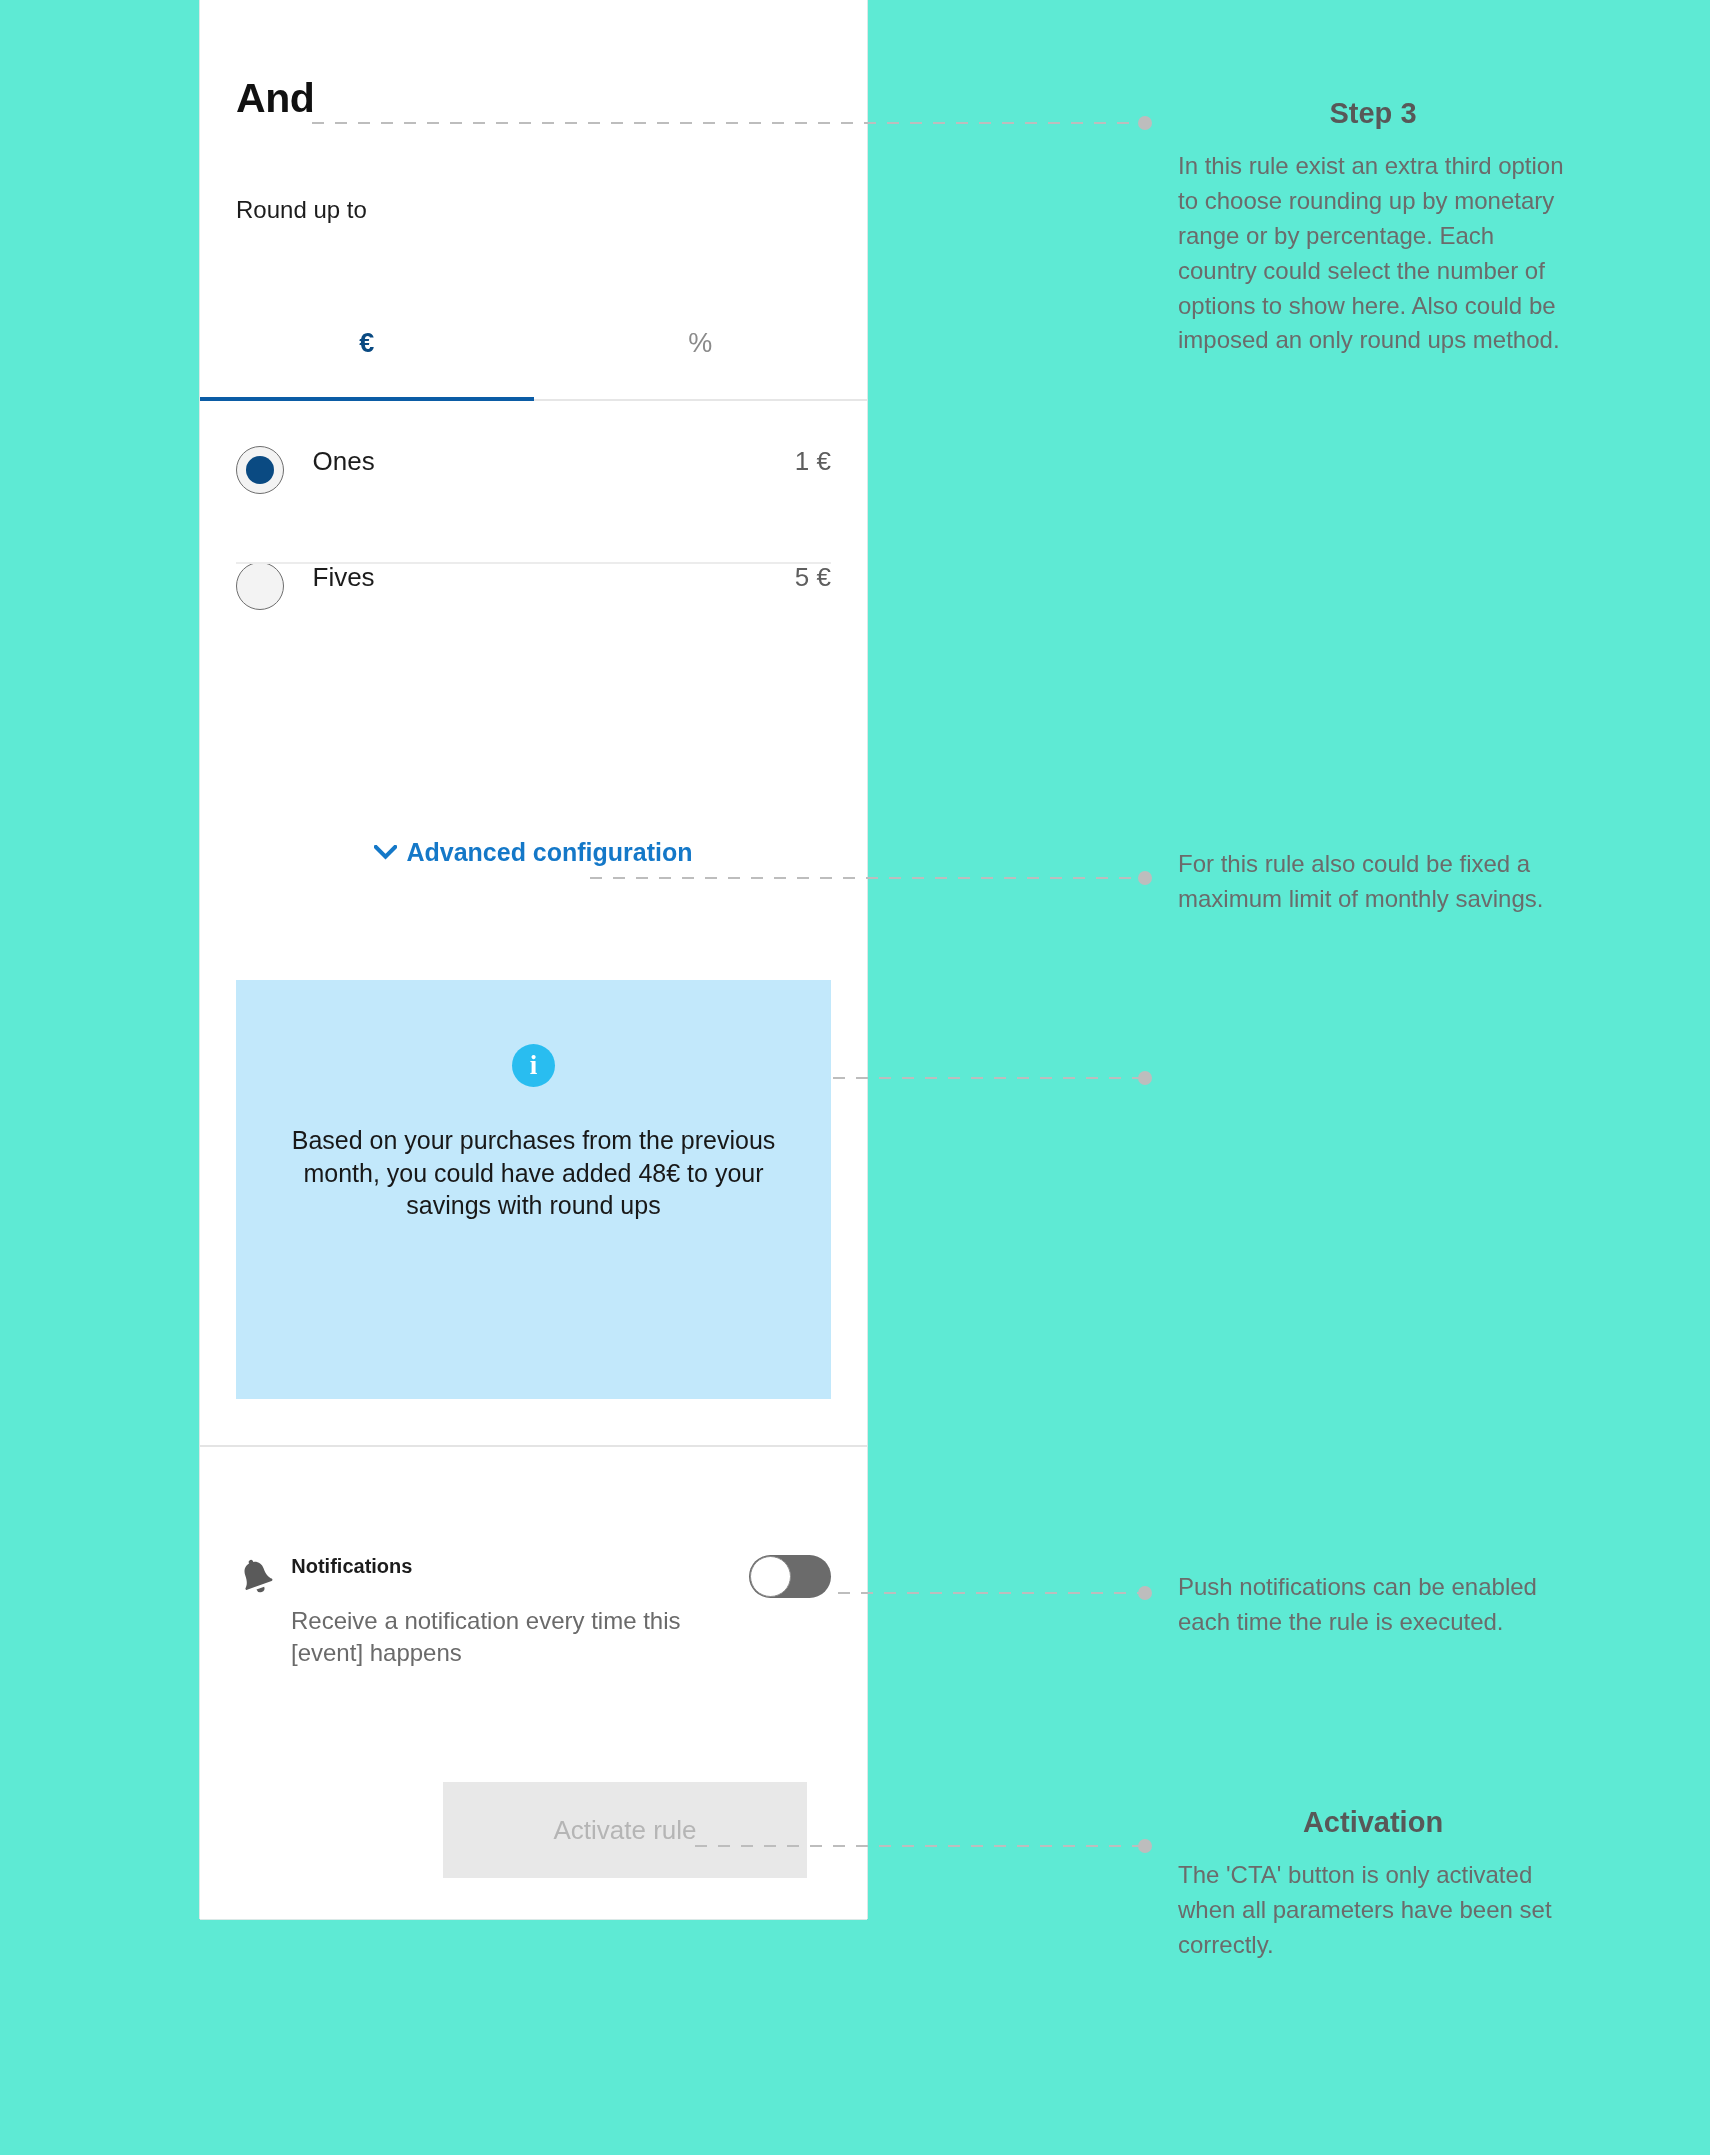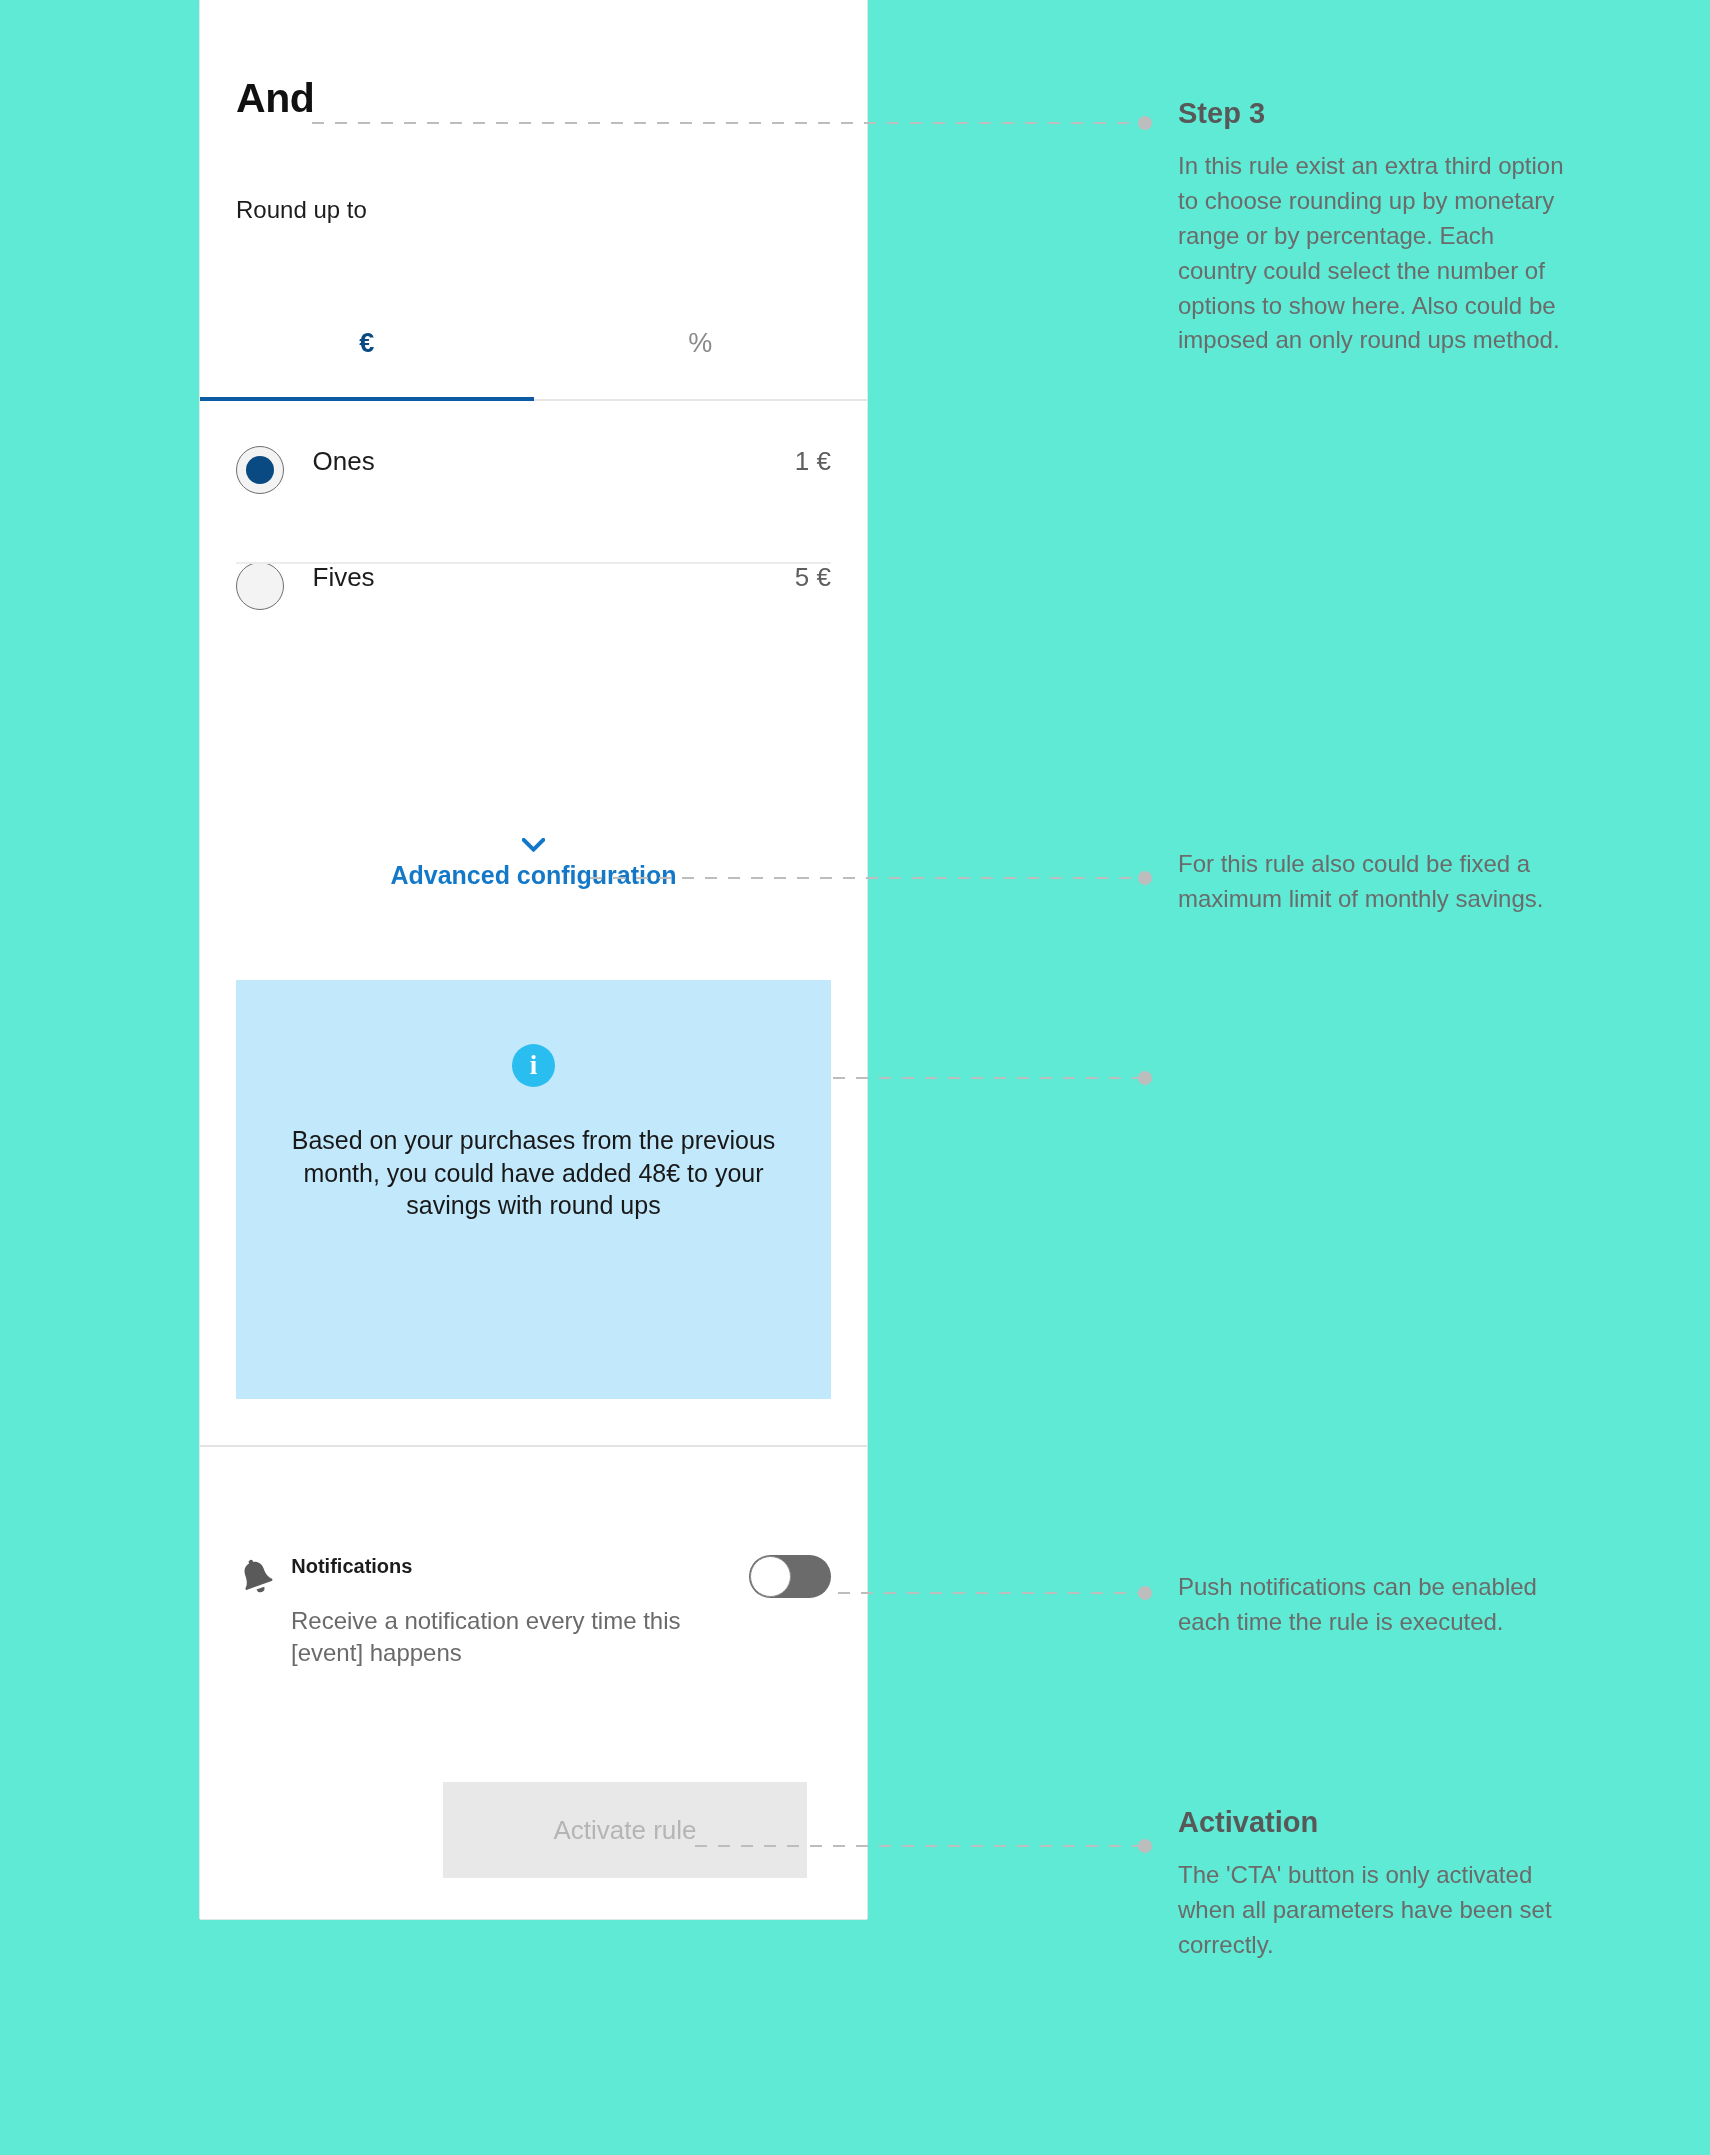--- a/index.html
+++ b/index.html
@@ -148,21 +148,20 @@
   .advanced {
     position: absolute;
     left: 0;
     top: 838px;
     width: 667px;
     display: flex;
     align-items: center;
     justify-content: center;
     gap: 9px;
     cursor: pointer;
-    flex-direction: column;
   }
   .chev {
     width: 23px;
     height: 14.3px;
     display: block;
   }
   .advanced-label {
     font-size: 25px;
     font-weight: 700;
     color: #1478c8;
@@ -287,20 +286,21 @@
     position: absolute;
     left: 1178px;
     width: 390px;
   }
   .ann-title {
     font-size: 29px;
     font-weight: 700;
     color: #585858;
     line-height: 1.1;
     margin-bottom: 19.6px;
+    text-align: center;
   }
   .ann-body {
     font-size: 24px;
     line-height: 1.45;
     color: #6b6b6b;
   }
 
   
   .conn {
     position: absolute;

